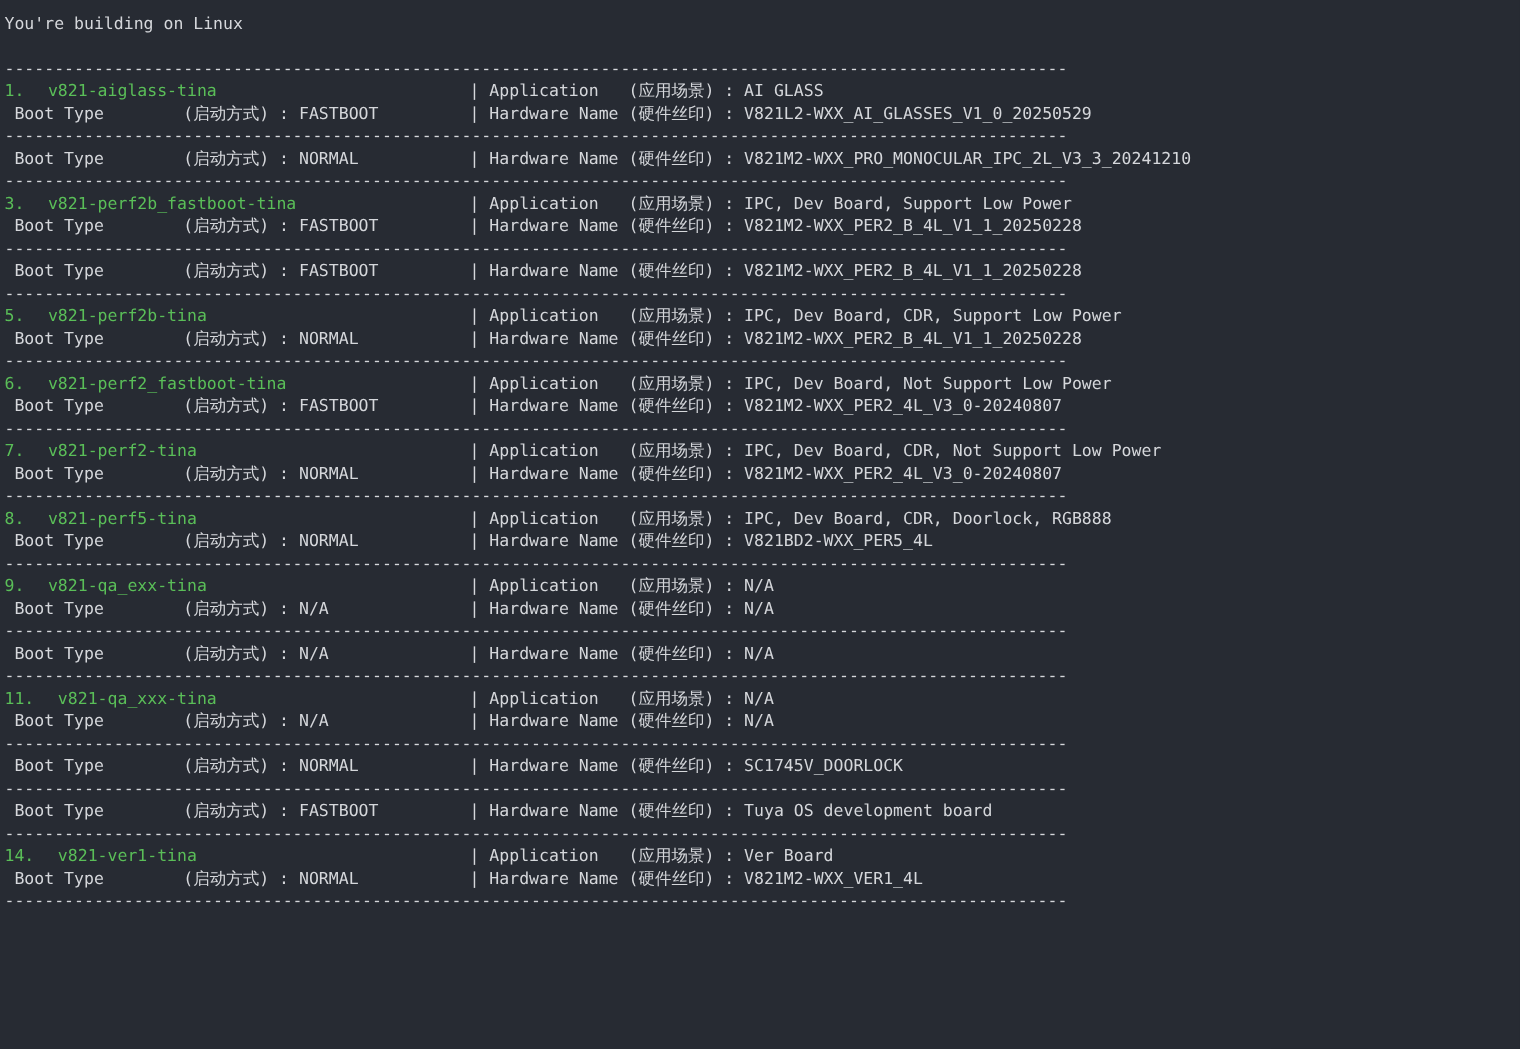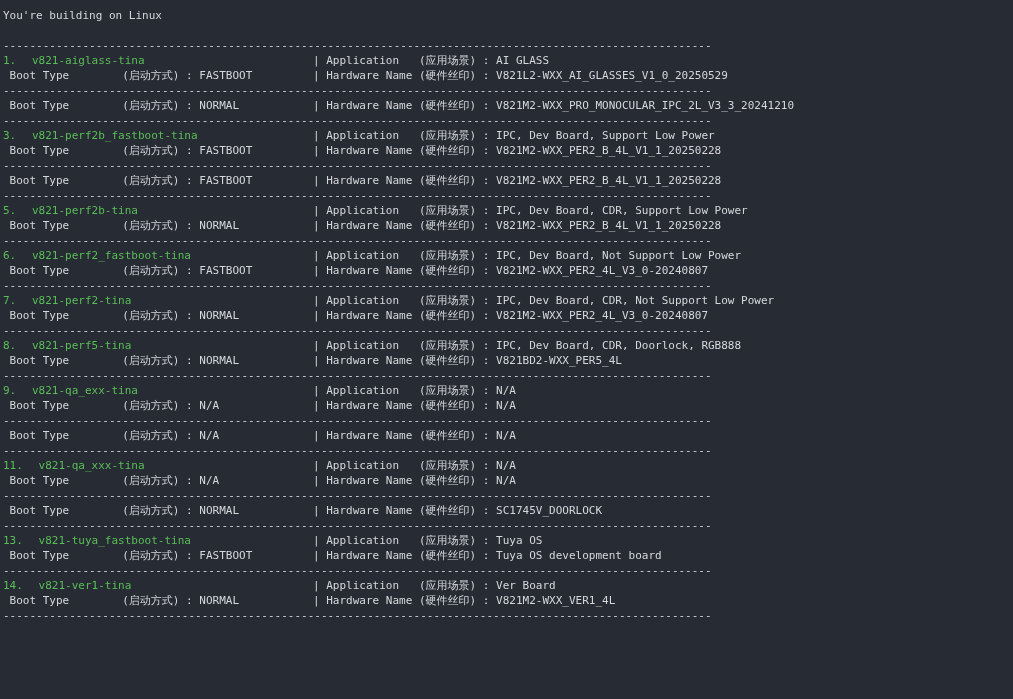--- a/index.html
+++ b/index.html
@@ -99,21 +99,20 @@
         <div class="line sep">-----------------------------------------------------------------------------------------------------------</div>
         <div class="line"><span class="left"><span class="green">11.</span><span class="green name">v821-qa_xxx-tina</span></span><span>| Application   (应用场景) : </span><span>N/A</span></div>
         <div class="line"><span class="left"><span> Boot Type        (启动方式) : </span><span>N/A</span></span><span>| Hardware Name (硬件丝印) : </span><span>N/A</span></div>
       </div>
       <div class="entry">
         <div class="line sep">-----------------------------------------------------------------------------------------------------------</div>
         <div class="line"><span class="left"><span> Boot Type        (启动方式) : </span><span>NORMAL</span></span><span>| Hardware Name (硬件丝印) : </span><span>SC1745V_DOORLOCK</span></div>
       </div>
       <div class="entry">
         <div class="line sep">-----------------------------------------------------------------------------------------------------------</div>
-        <div class="line"><span class="left"><span class="green">13.</span><span class="green name">v821-tuya_fastboot-tina</span></span><span>| Application   (应用场景) : </span><span>Tuya OS</span></div>
         <div class="line"><span class="left"><span> Boot Type        (启动方式) : </span><span>FASTBOOT</span></span><span>| Hardware Name (硬件丝印) : </span><span>Tuya OS development board</span></div>
       </div>
       <div class="entry">
         <div class="line sep">-----------------------------------------------------------------------------------------------------------</div>
         <div class="line"><span class="left"><span class="green">14.</span><span class="green name">v821-ver1-tina</span></span><span>| Application   (应用场景) : </span><span>Ver Board</span></div>
         <div class="line"><span class="left"><span> Boot Type        (启动方式) : </span><span>NORMAL</span></span><span>| Hardware Name (硬件丝印) : </span><span>V821M2-WXX_VER1_4L</span></div>
       </div>
     </div>
   <div class="line sep">-----------------------------------------------------------------------------------------------------------</div>
 </div>

